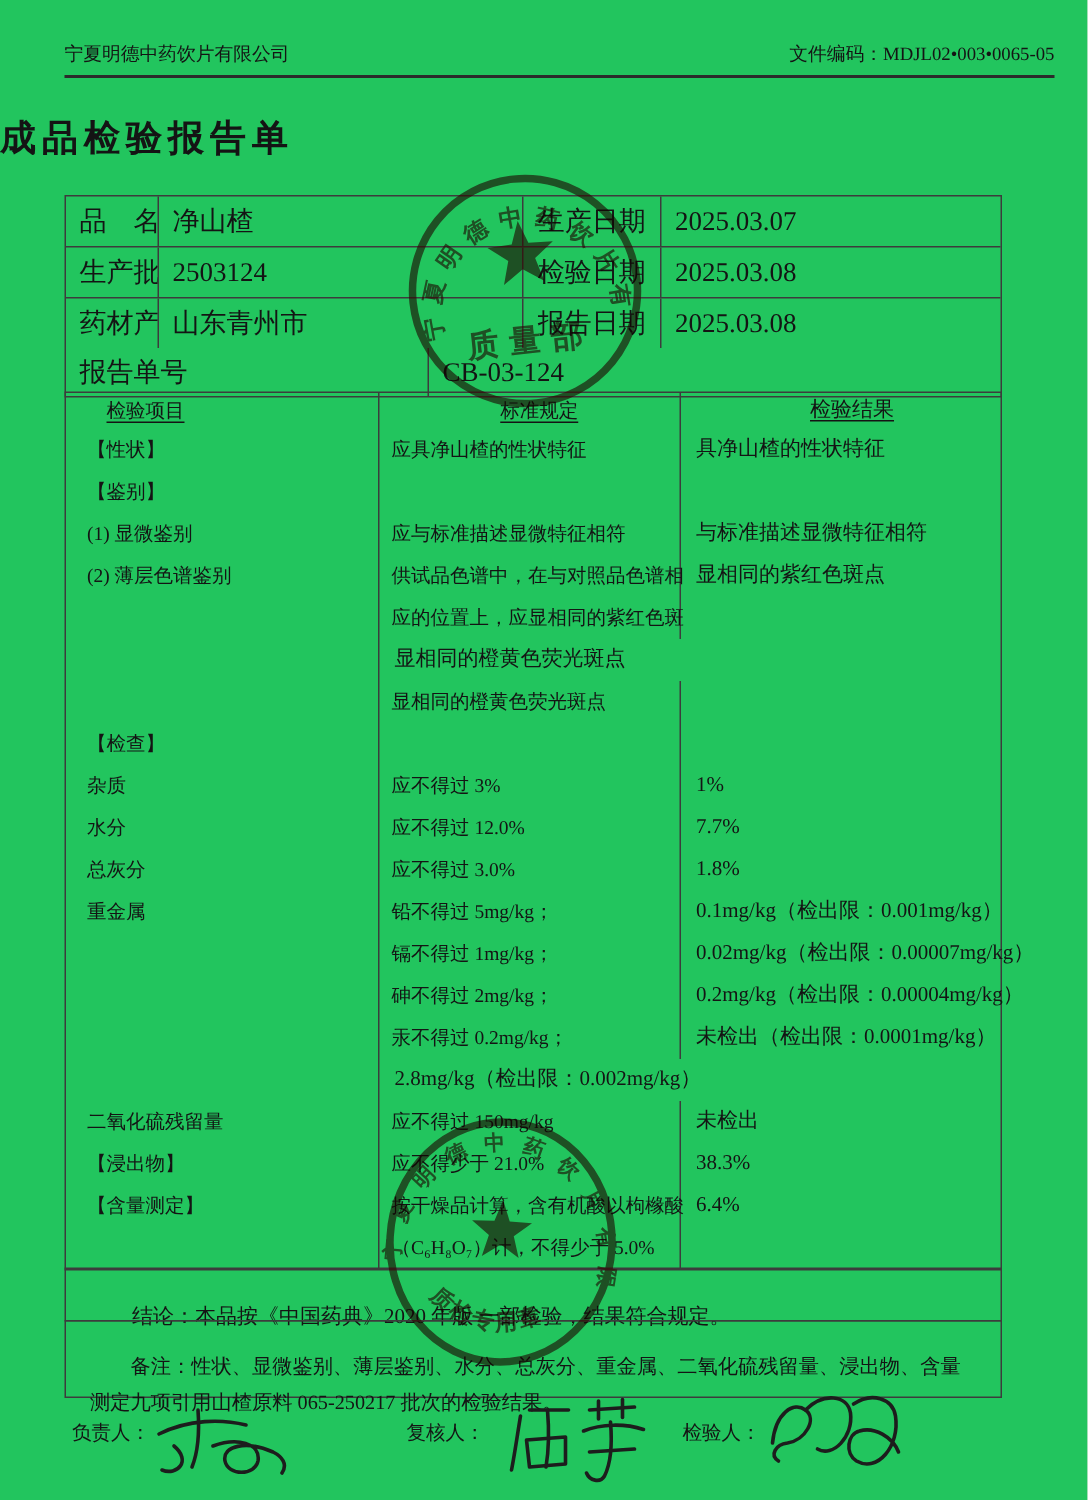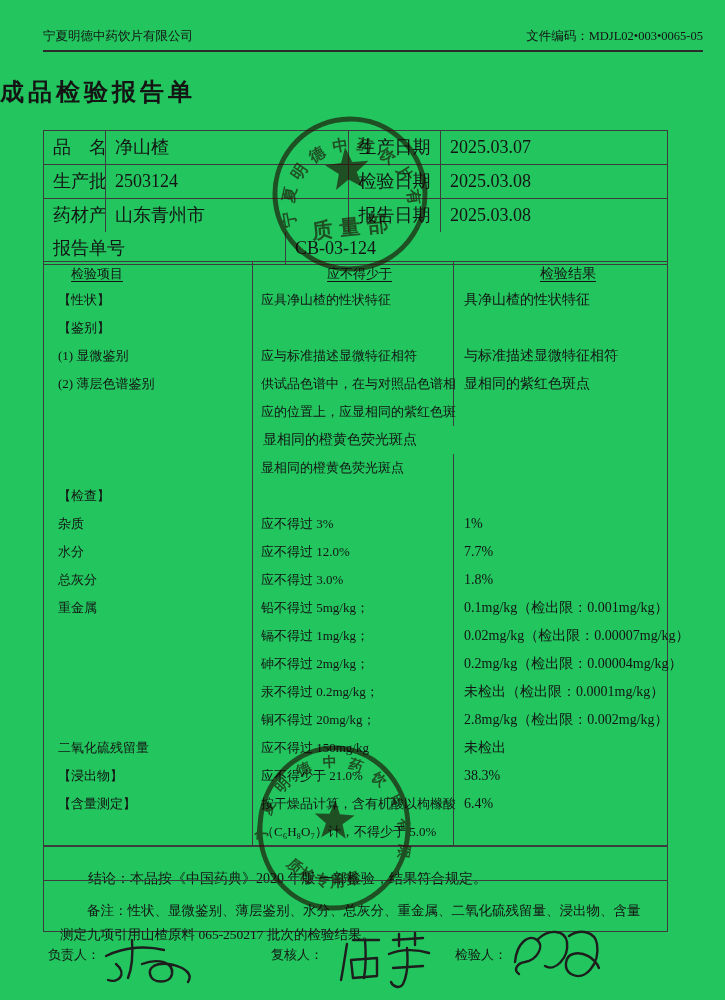--- a/index.html
+++ b/index.html
@@ -92,21 +92,21 @@
   </div>
     <div class="irow-last">
       <div class="icell" style="border-right:1px solid #3c3c3c;">报告单号</div>
       <div class="icell" style="border-right:none;">CB-03-124</div>
     </div>
   </div>
 
   <div class="main-table">
     <div class="mrow head">
       <div class="mcell c1"><span>检验项目</span></div>
-      <div class="mcell c2"><span>应不得少于</span></div>
+      <div class="mcell c2"><span>标准规定</span></div>
       <div class="mcell c3"><span>检验结果</span></div>
     </div>
     <div id="table-lines">
     <div class="mrow">
       <div class="mcell c1">【性状】</div>
       <div class="mcell c2">应具净山楂的性状特征</div>
       <div class="mcell c3">具净山楂的性状特征</div>
     </div>
 
     <div class="mrow">
@@ -187,21 +187,20 @@
     </div>
 
     <div class="mrow">
       <div class="mcell c1"></div>
       <div class="mcell c2">汞不得过 0.2mg/kg；</div>
       <div class="mcell c3">未检出（检出限：0.0001mg/kg）</div>
     </div>
 
     <div class="mrow">
       <div class="mcell c1"></div>
-      <div class="mcell c2">铜不得过 20mg/kg；</div>
       <div class="mcell c3">2.8mg/kg（检出限：0.002mg/kg）</div>
     </div>
 
     <div class="mrow">
       <div class="mcell c1">二氧化硫残留量</div>
       <div class="mcell c2">应不得过 150mg/kg</div>
       <div class="mcell c3">未检出</div>
     </div>
 
     <div class="mrow">

